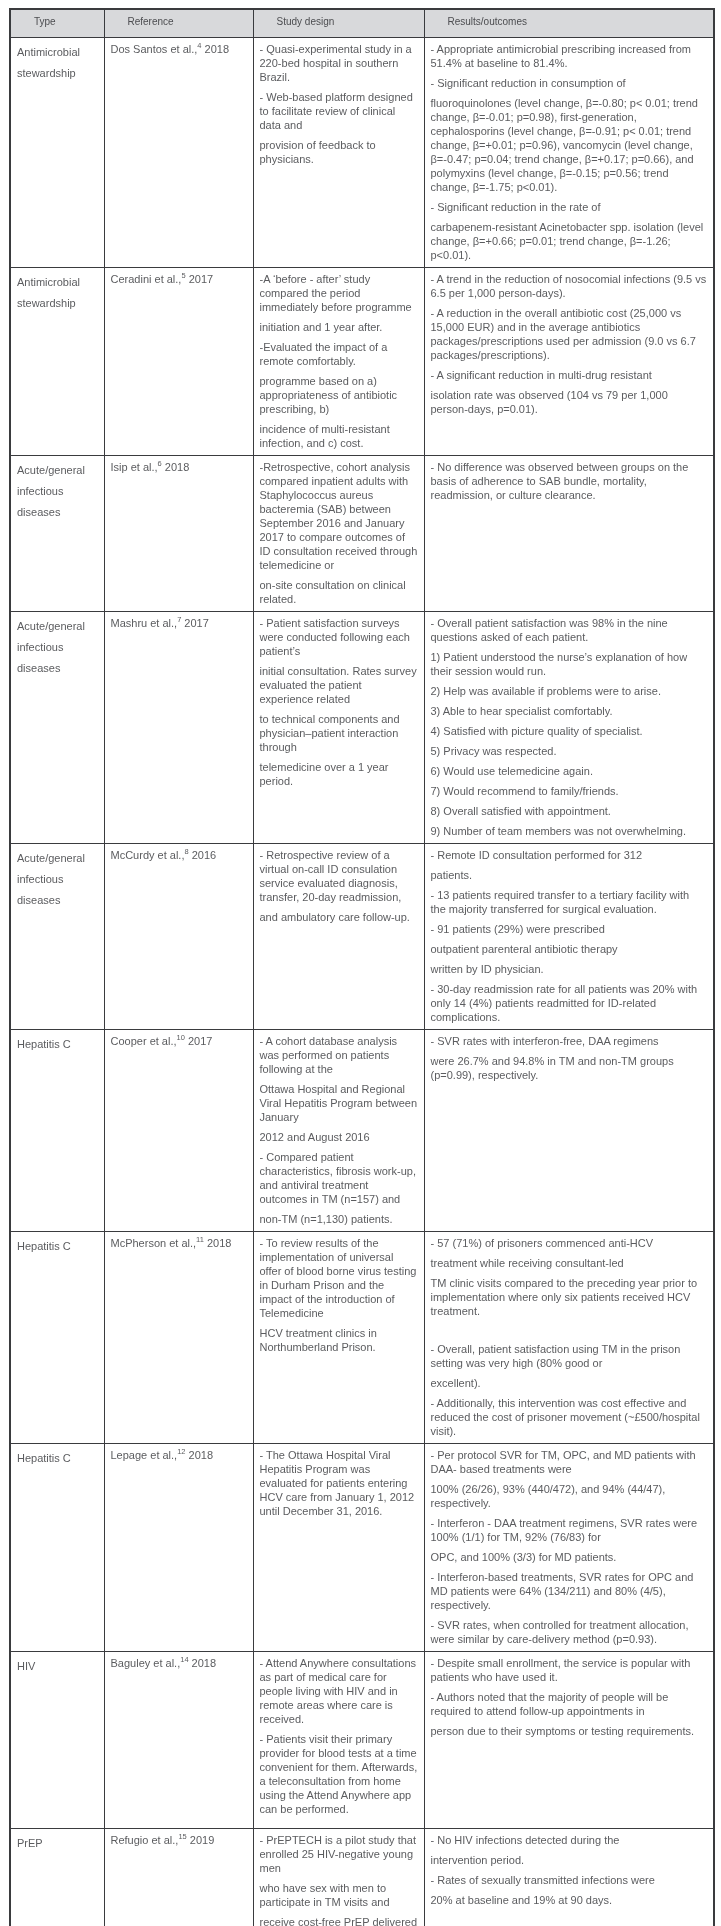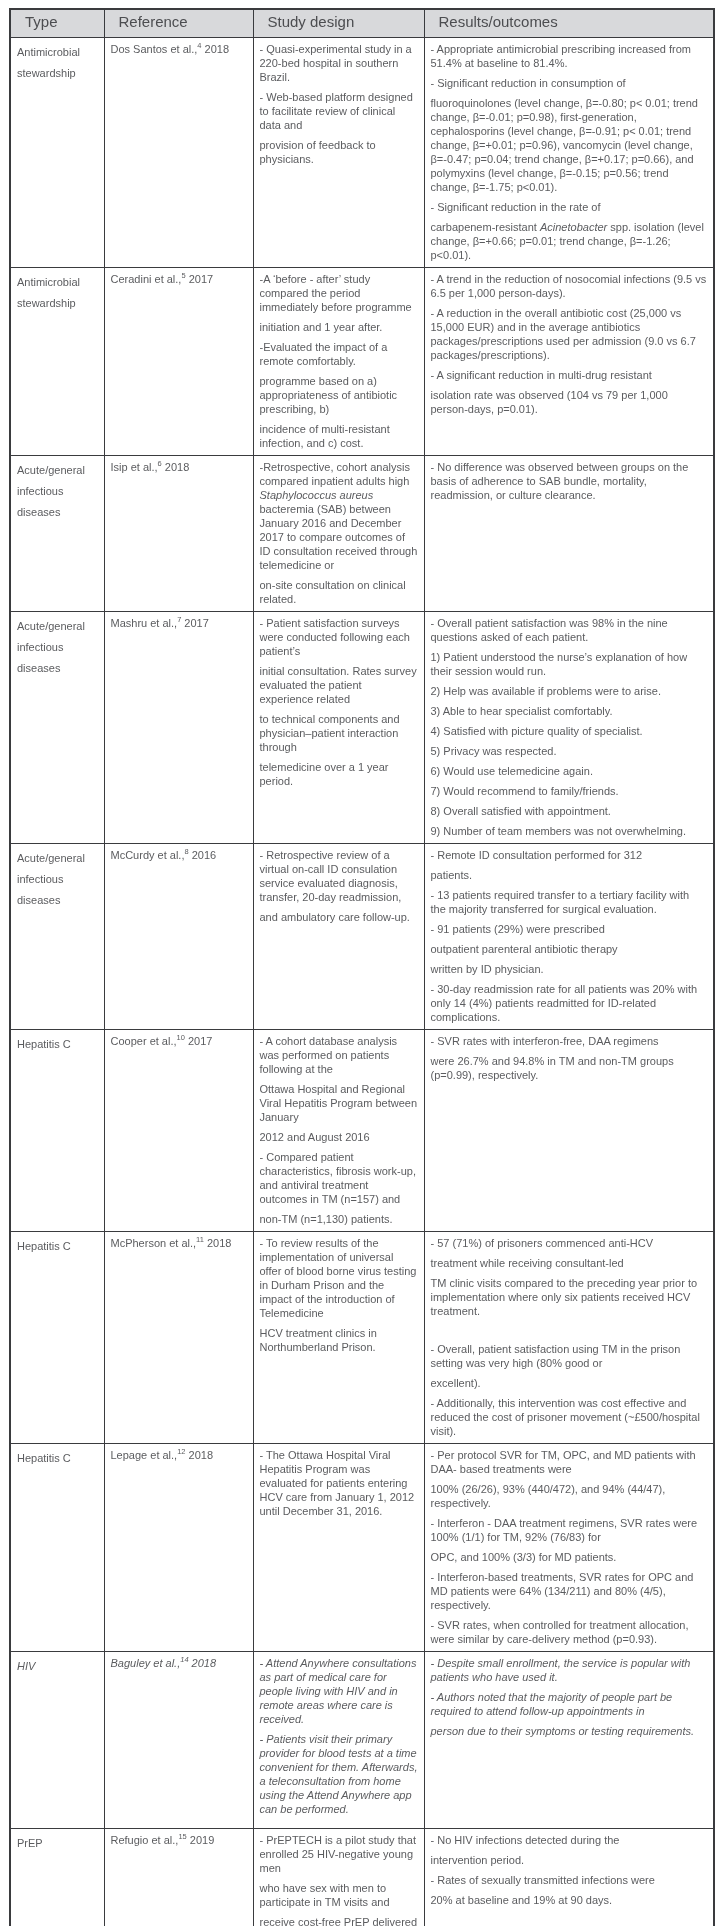--- a/index.html
+++ b/index.html
@@ -30,41 +30,41 @@
     text-align:left;
     padding:4px 6px 5px 6px;
     font-size:11px;
     line-height:14px;
     font-weight:normal;
     overflow:hidden;
   }
   thead th{
     background:var(--header-bg);
     height:17px;
-    padding:5px 14px;
-    font-size:15px;
+    padding:5px 23px;
+    font-size:10px;
     color:#4c4d50;
   }
   td.col-type{line-height:21px;}
   td.col-ref{line-height:15px;}
   .para{margin:0 0 6px 0;}
   .para:last-child{margin-bottom:0;}
   .para.blank{height:12px;}
-  .it{font-style:italic;}
+  .it{}
   sup{font-size:7.5px;line-height:0;vertical-align:super;}
   
   tbody tr:nth-child(1){height:210px;}
   tbody tr:nth-child(2){height:180px;}
   tbody tr:nth-child(3){height:154px;}
   tbody tr:nth-child(4){height:212px;}
   tbody tr:nth-child(5){height:174px;}
   tbody tr:nth-child(6){height:193px;}
   tbody tr:nth-child(7){height:188px;}
   tbody tr:nth-child(8){height:196px;}
-  tbody tr:nth-child(9){height:177px;font-style:italic;}
+  tbody tr:nth-child(9){height:177px;}
   tbody tr:nth-child(10){height:163px;}
 </style>
 </head>
 <body>
 
 <div class="page">
   <table>
     <colgroup>
       <col class="c-type">
         <col class="c-ref">
@@ -110,21 +110,21 @@
             <div class="para">- A trend in the reduction of nosocomial infections (9.5 vs 6.5 per 1,000 person-days).</div>
             <div class="para">- A reduction in the overall antibiotic cost (25,000 vs 15,000 EUR) and in the average antibiotics packages/prescriptions used per admission (9.0 vs 6.7 packages/prescriptions).</div>
             <div class="para">- A significant reduction in multi-drug resistant</div>
             <div class="para">isolation rate was observed (104 vs 79 per 1,000 person-days, p=0.01).</div>
           </td>
         </tr>
         <tr>
           <td class="col-type">Acute/general infectious diseases</td>
           <td class="col-ref">Isip et al.,<sup>6</sup> 2018</td>
           <td class="col-study">
-            <div class="para"><span>-Retrospective, cohort analysis compared inpatient adults high </span><span class="it">Staphylococcus aureus</span><span> bacteremia (SAB) between January 2016 and December 2017 to compare outcomes of ID consultation received through telemedicine or</span></div>
+            <div class="para"><span>-Retrospective, cohort analysis compared inpatient adults with </span><span class="it">Staphylococcus aureus</span><span> bacteremia (SAB) between September 2016 and January 2017 to compare outcomes of ID consultation received through telemedicine or</span></div>
             <div class="para">on-site consultation on clinical related.</div>
           </td>
           <td class="col-results">
             <div class="para">- No difference was observed between groups on the basis of adherence to SAB bundle, mortality, readmission, or culture clearance.</div>
           </td>
         </tr>
         <tr>
           <td class="col-type">Acute/general infectious diseases</td>
           <td class="col-ref">Mashru et al.,<sup>7</sup> 2017</td>
           <td class="col-study">
@@ -212,21 +212,21 @@
         </tr>
         <tr>
           <td class="col-type">HIV</td>
           <td class="col-ref">Baguley et al.,<sup>14</sup> 2018</td>
           <td class="col-study">
             <div class="para">- Attend Anywhere consultations as part of medical care for people living with HIV and in remote areas where care is received.</div>
             <div class="para">- Patients visit their primary provider for blood tests at a time convenient for them. Afterwards, a teleconsultation from home using the Attend Anywhere app can be performed.</div>
           </td>
           <td class="col-results">
             <div class="para">- Despite small enrollment, the service is popular with patients who have used it.</div>
-            <div class="para">- Authors noted that the majority of people part be required to attend follow-up appointments in</div>
+            <div class="para">- Authors noted that the majority of people will be required to attend follow-up appointments in</div>
             <div class="para">person due to their symptoms or testing requirements.</div>
           </td>
         </tr>
         <tr>
           <td class="col-type">PrEP</td>
           <td class="col-ref">Refugio et al.,<sup>15</sup> 2019</td>
           <td class="col-study">
             <div class="para">- PrEPTECH is a pilot study that enrolled 25 HIV-negative young men</div>
             <div class="para">who have sex with men to participate in TM visits and</div>
             <div class="para">receive cost-free PrEP delivered to their home.</div>

